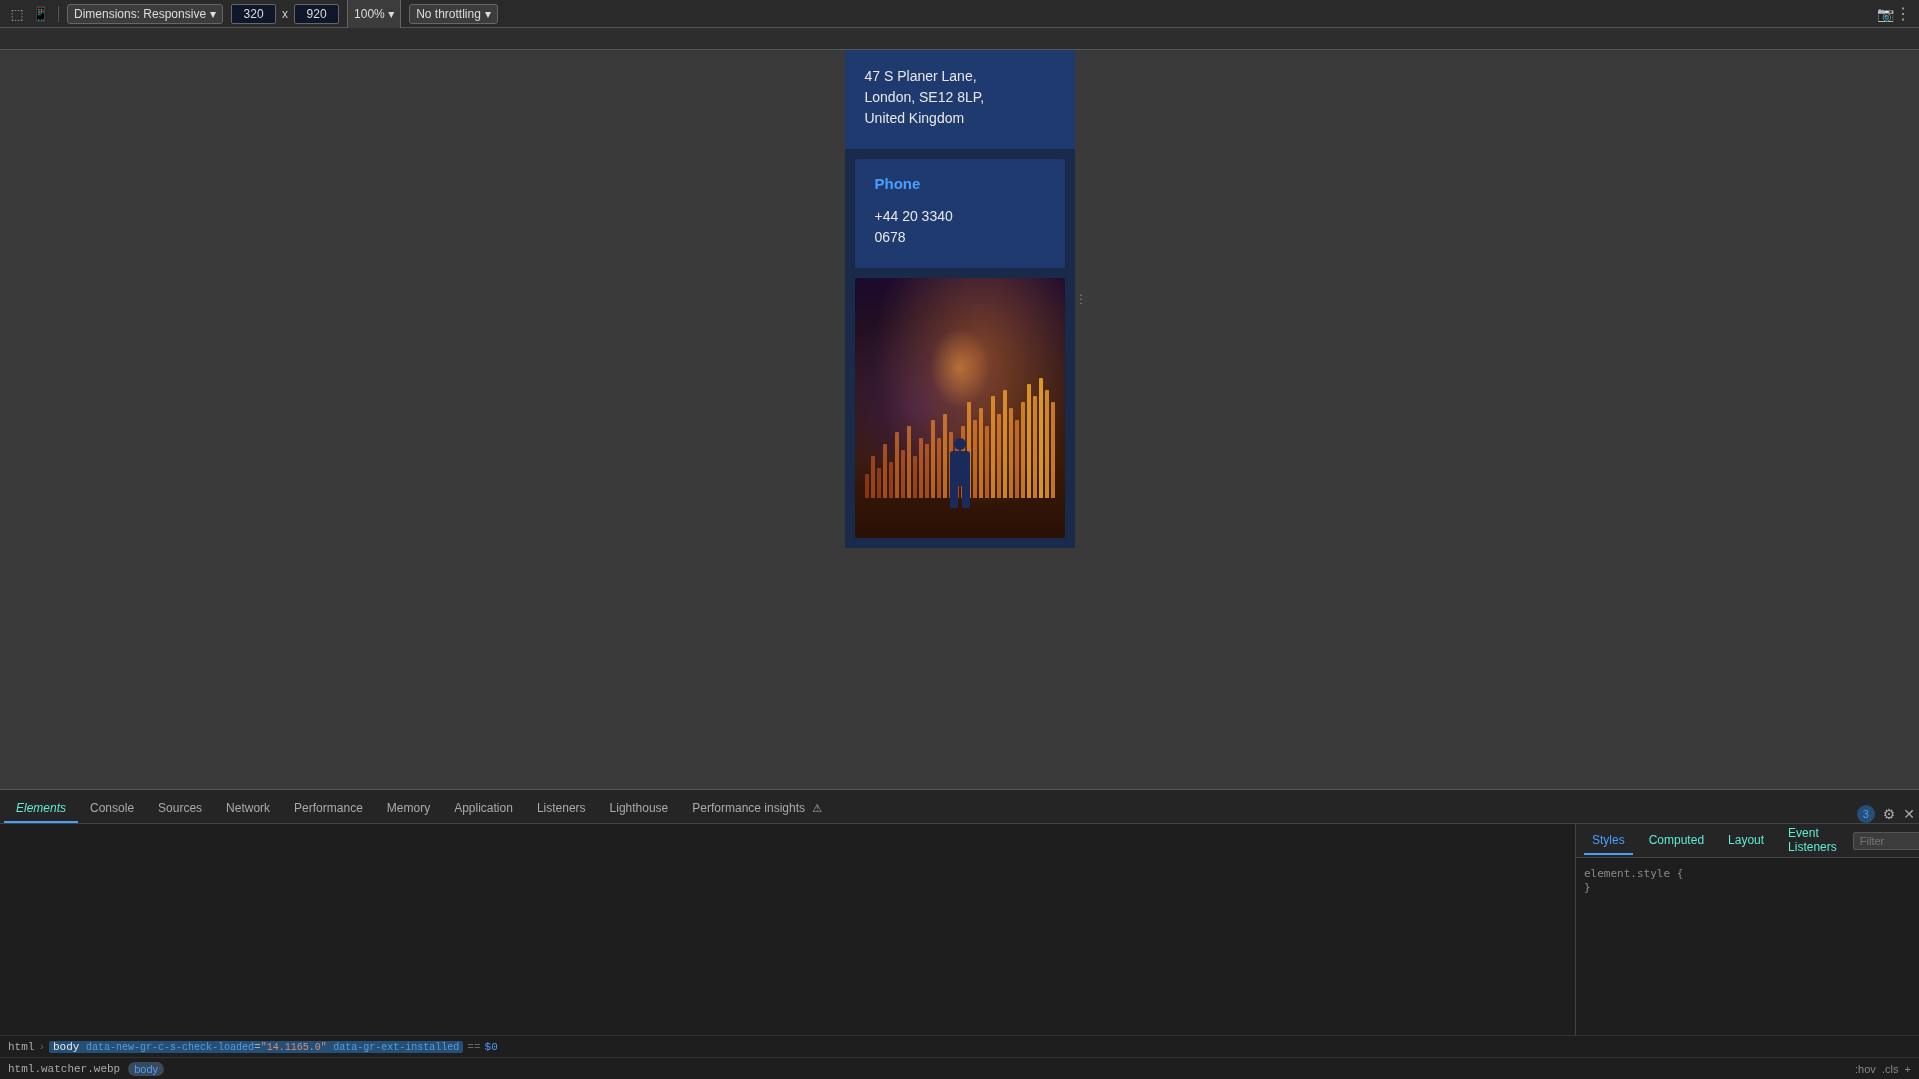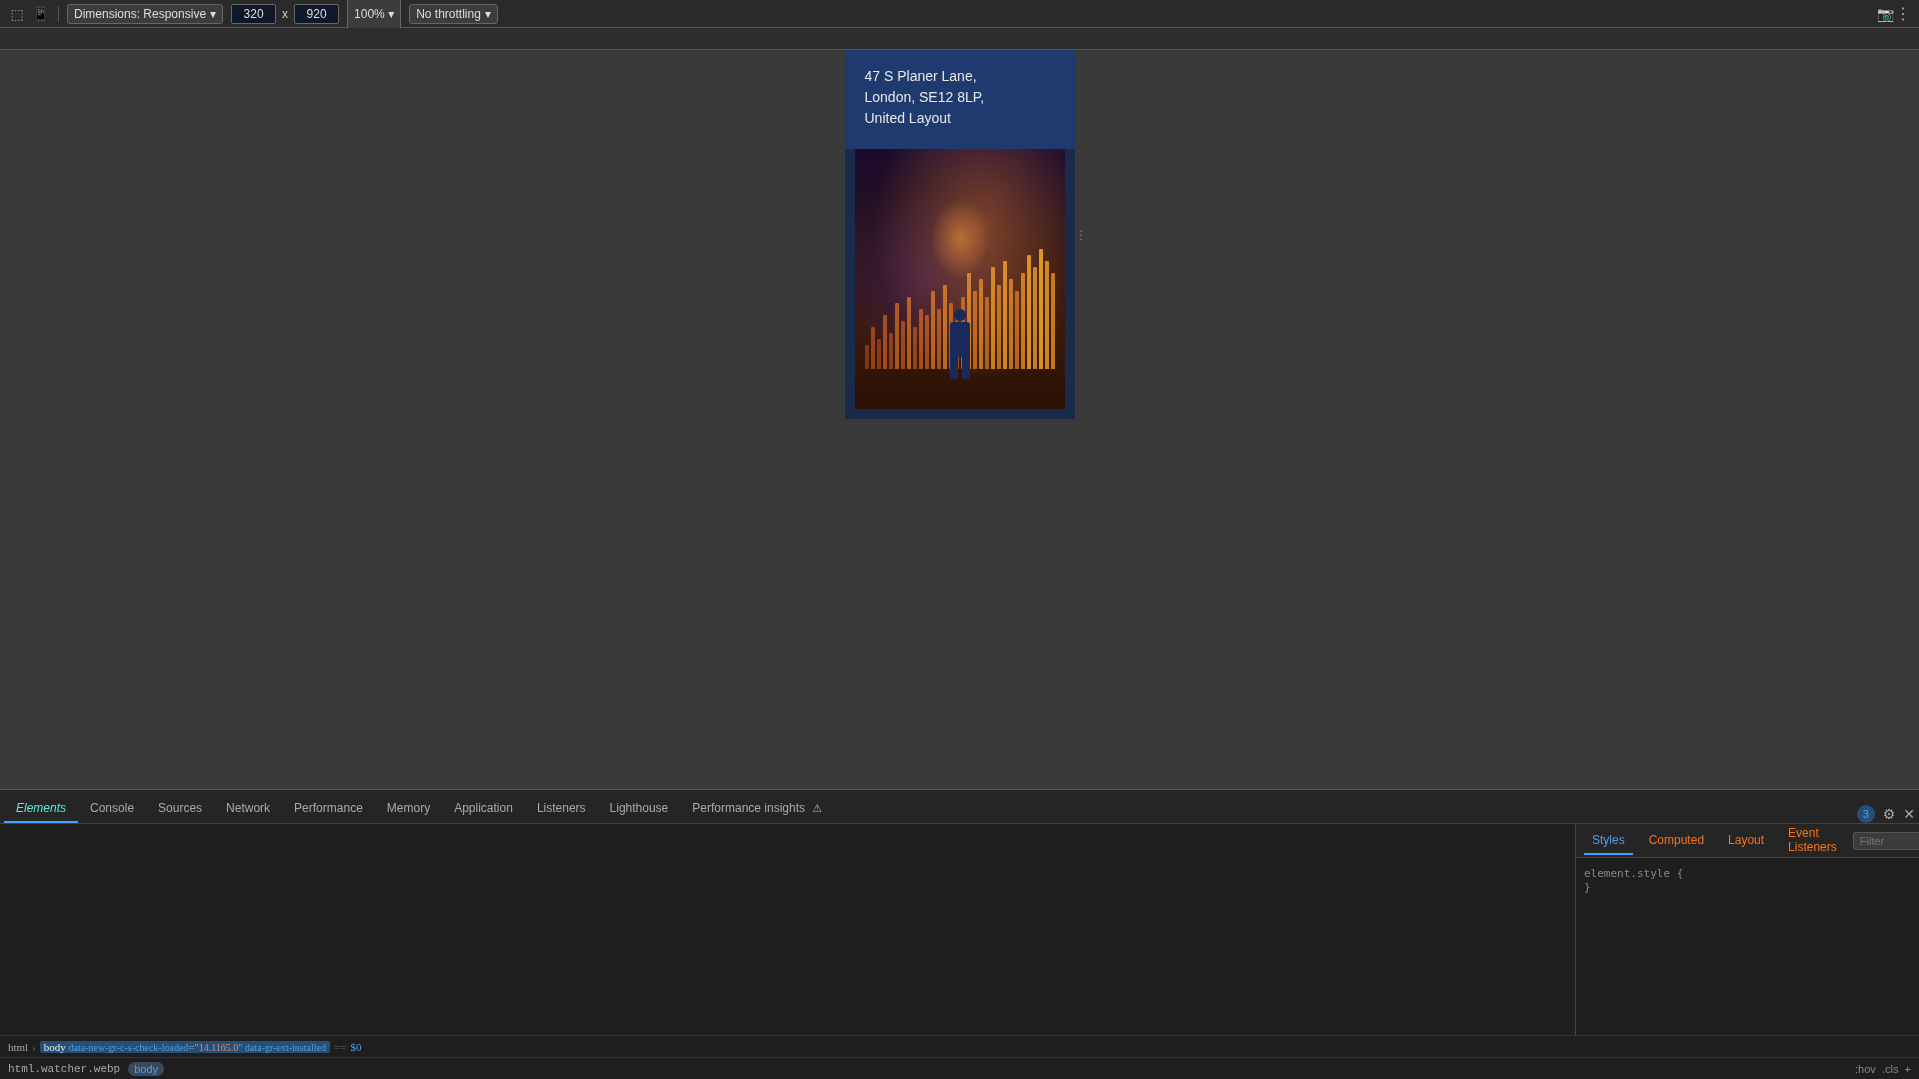--- a/index.html
+++ b/index.html
@@ -350,21 +350,21 @@
     .breadcrumb-bar {
       height: 22px;
       background: #1e1e1e;
       border-top: 1px solid #333;
       display: flex;
       align-items: center;
       padding: 0 8px;
       gap: 4px;
       font-size: 11px;
       color: #aaa;
-      font-family: Liberation Serif, serif;
+      font-family: Liberation Mono, monospace;
     }
     .breadcrumb-tag {
       color: #aaa;
     }
     .breadcrumb-tag.highlight {
       background: #264f78;
       padding: 0 4px;
       border-radius: 2px;
       color: #e8e8e8;
     }
@@ -414,21 +414,21 @@
       height: 34px;
       background: #252525;
       border-bottom: 1px solid #444;
       display: flex;
       align-items: center;
       padding: 0 8px;
       gap: 8px;
     }
     .styles-tab {
       font-size: 12px;
-      color: #f97316;
+      color: #5eead4;
       padding: 6px 8px;
       cursor: pointer;
       border-bottom: 2px solid transparent;
     }
     .styles-tab.active {
       color: #4a9eff;
       border-bottom: 2px solid #4a9eff;
     }
     .styles-filter {
       margin-left: auto;
@@ -499,24 +499,31 @@
   <div class="left-grey"></div>
 
   <div class="viewport-container">
     <div class="viewport-wrapper">
       <div class="viewport-frame">
 
         <div class="address-card">
           <p class="address-text">
             <span>47 S Planer Lane,</span><br>
             <span>London, SE12 8LP,</span><br>
-            <span>United Layout</span>
+            <span>United Kingdom</span>
           </p>
         </div>
 
+        <div class="phone-card">
+          <div class="card-label phone-label">Phone</div>
+          <div class="card-value">
+            <span>+44 20 3340</span><br>
+            <span>0678</span>
+          </div>
+        </div>
 
 
         <div class="image-area">
           <div class="trading-scene">
             <div class="glow-orb"></div>
             <div class="chart-bars" id="chart-bars-container">
             <div class="chart-bar" style="height: 20%; background: rgba(255, 100, 40, 0.4);"></div>
                 <div class="chart-bar" style="height: 35%; background: rgba(255, 115, 40, 0.475);"></div>
                 <div class="chart-bar" style="height: 25%; background: rgba(255, 105, 40, 0.424);"></div>
                 <div class="chart-bar" style="height: 45%; background: rgba(255, 125, 40, 0.525);"></div>

